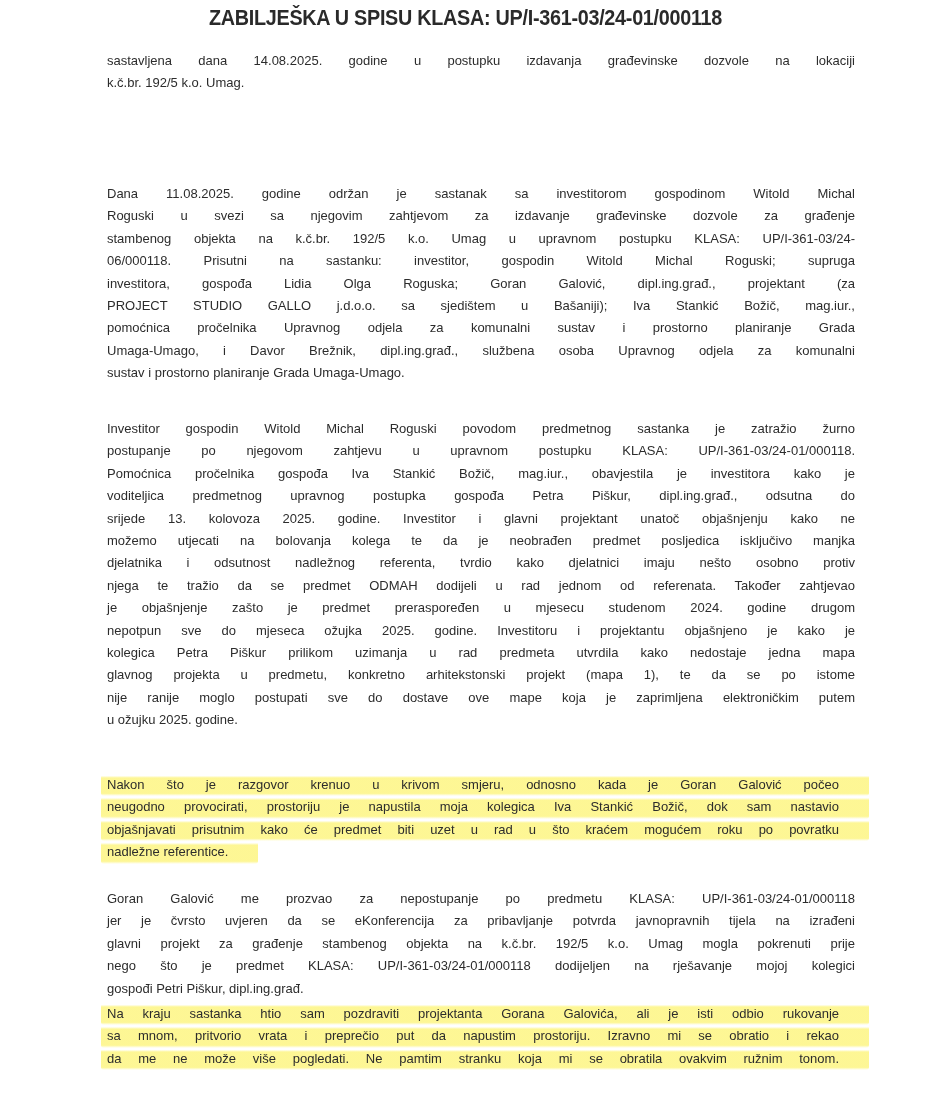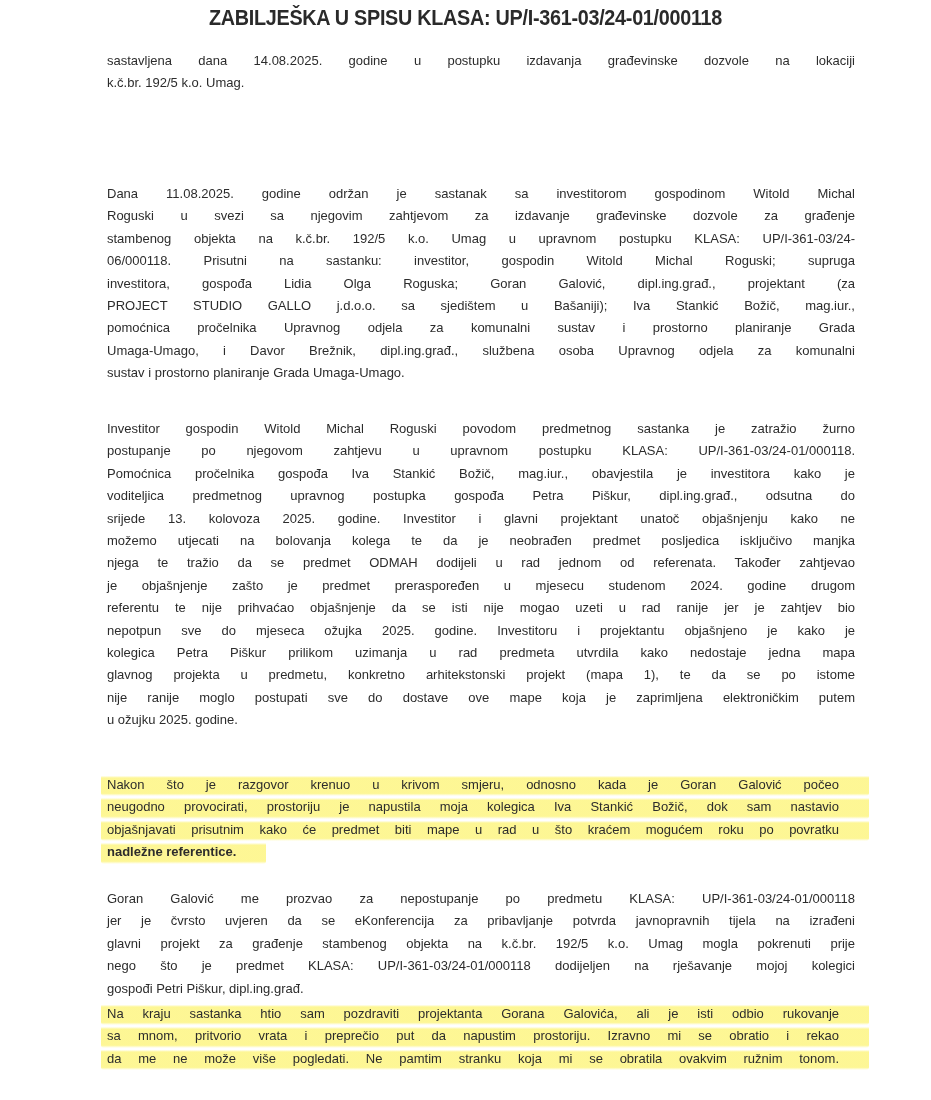--- a/index.html
+++ b/index.html
@@ -58,21 +58,20 @@
     .hl {
       background: linear-gradient(to bottom, rgba(255,255,255,0) 8%, rgba(253,245,130,0.85) 18%, rgba(253,245,130,0.85) 88%, rgba(255,255,255,0) 100%);
       margin-left: -6px;
       padding-left: 6px;
       margin-right: -14px;
       padding-right: 30px;
       border-radius: 3px;
     }
     .hl.short {
       display: inline-block;
-      font-weight: bold;
     }
     #p-subtitle { top: 50px; }
     #p1 { top: 183px; }
     #p2 { top: 418px; }
     #p3 { top: 774px; }
     #p4 { top: 888px; }
     #p5 { top: 1003px; }
   </style>
 </head>
 <body>
@@ -98,34 +97,34 @@
     <span class="line last">sustav i prostorno planiranje Grada Umaga-Umago.</span>
   </div>
 
   <div class="block" id="p2">
     <span class="line">Investitor gospodin Witold Michal Roguski povodom predmetnog sastanka je zatražio žurno</span>
     <span class="line">postupanje po njegovom zahtjevu u upravnom postupku KLASA: UP/I-361-03/24-01/000118.</span>
     <span class="line">Pomoćnica pročelnika gospođa Iva Stankić Božič, mag.iur., obavjestila je investitora kako je</span>
     <span class="line">voditeljica predmetnog upravnog postupka gospođa Petra Piškur, dipl.ing.građ., odsutna do</span>
     <span class="line">srijede 13. kolovoza 2025. godine. Investitor i glavni projektant unatoč objašnjenju kako ne</span>
     <span class="line">možemo utjecati na bolovanja kolega te da je neobrađen predmet posljedica isključivo manjka</span>
+    <span class="line">djelatnika i odsutnost nadležnog referenta, tvrdio kako djelatnici imaju nešto osobno protiv</span>
     <span class="line">njega te tražio da se predmet ODMAH dodijeli u rad jednom od referenata. Također zahtjevao</span>
     <span class="line">je objašnjenje zašto je predmet preraspoređen u mjesecu studenom 2024. godine drugom</span>
-    <span class="line">referentu te nije prihvaćao objašnjenje da se isti nije mogao uzeti u rad ranije jer je zahtjev bio</span>
     <span class="line">nepotpun sve do mjeseca ožujka 2025. godine. Investitoru i projektantu objašnjeno je kako je</span>
     <span class="line">kolegica Petra Piškur prilikom uzimanja u rad predmeta utvrdila kako nedostaje jedna mapa</span>
     <span class="line">glavnog projekta u predmetu, konkretno arhitekstonski projekt (mapa 1), te da se po istome</span>
     <span class="line">nije ranije moglo postupati sve do dostave ove mape koja je zaprimljena elektroničkim putem</span>
     <span class="line last">u ožujku 2025. godine.</span>
   </div>
 
   <div class="block" id="p3">
     <span class="line hl">Nakon što je razgovor krenuo u krivom smjeru, odnosno kada je Goran Galović počeo</span>
     <span class="line hl">neugodno provocirati, prostoriju je napustila moja kolegica Iva Stankić Božič, dok sam nastavio</span>
-    <span class="line hl">objašnjavati prisutnim kako će predmet biti mape u rad u što kraćem mogućem roku po povratku</span>
+    <span class="line hl">objašnjavati prisutnim kako će predmet biti uzet u rad u što kraćem mogućem roku po povratku</span>
     <span class="line last"><span class="hl short">nadležne referentice.</span></span>
   </div>
 
   <div class="block" id="p4">
     <span class="line">Goran Galović me prozvao za nepostupanje po predmetu KLASA: UP/I-361-03/24-01/000118</span>
     <span class="line">jer je čvrsto uvjeren da se eKonferencija za pribavljanje potvrda javnopravnih tijela na izrađeni</span>
     <span class="line">glavni projekt za građenje stambenog objekta na k.č.br. 192/5 k.o. Umag mogla pokrenuti prije</span>
     <span class="line">nego što je predmet KLASA: UP/I-361-03/24-01/000118 dodijeljen na rješavanje mojoj kolegici</span>
     <span class="line last">gospođi Petri Piškur, dipl.ing.građ.</span>
   </div>

